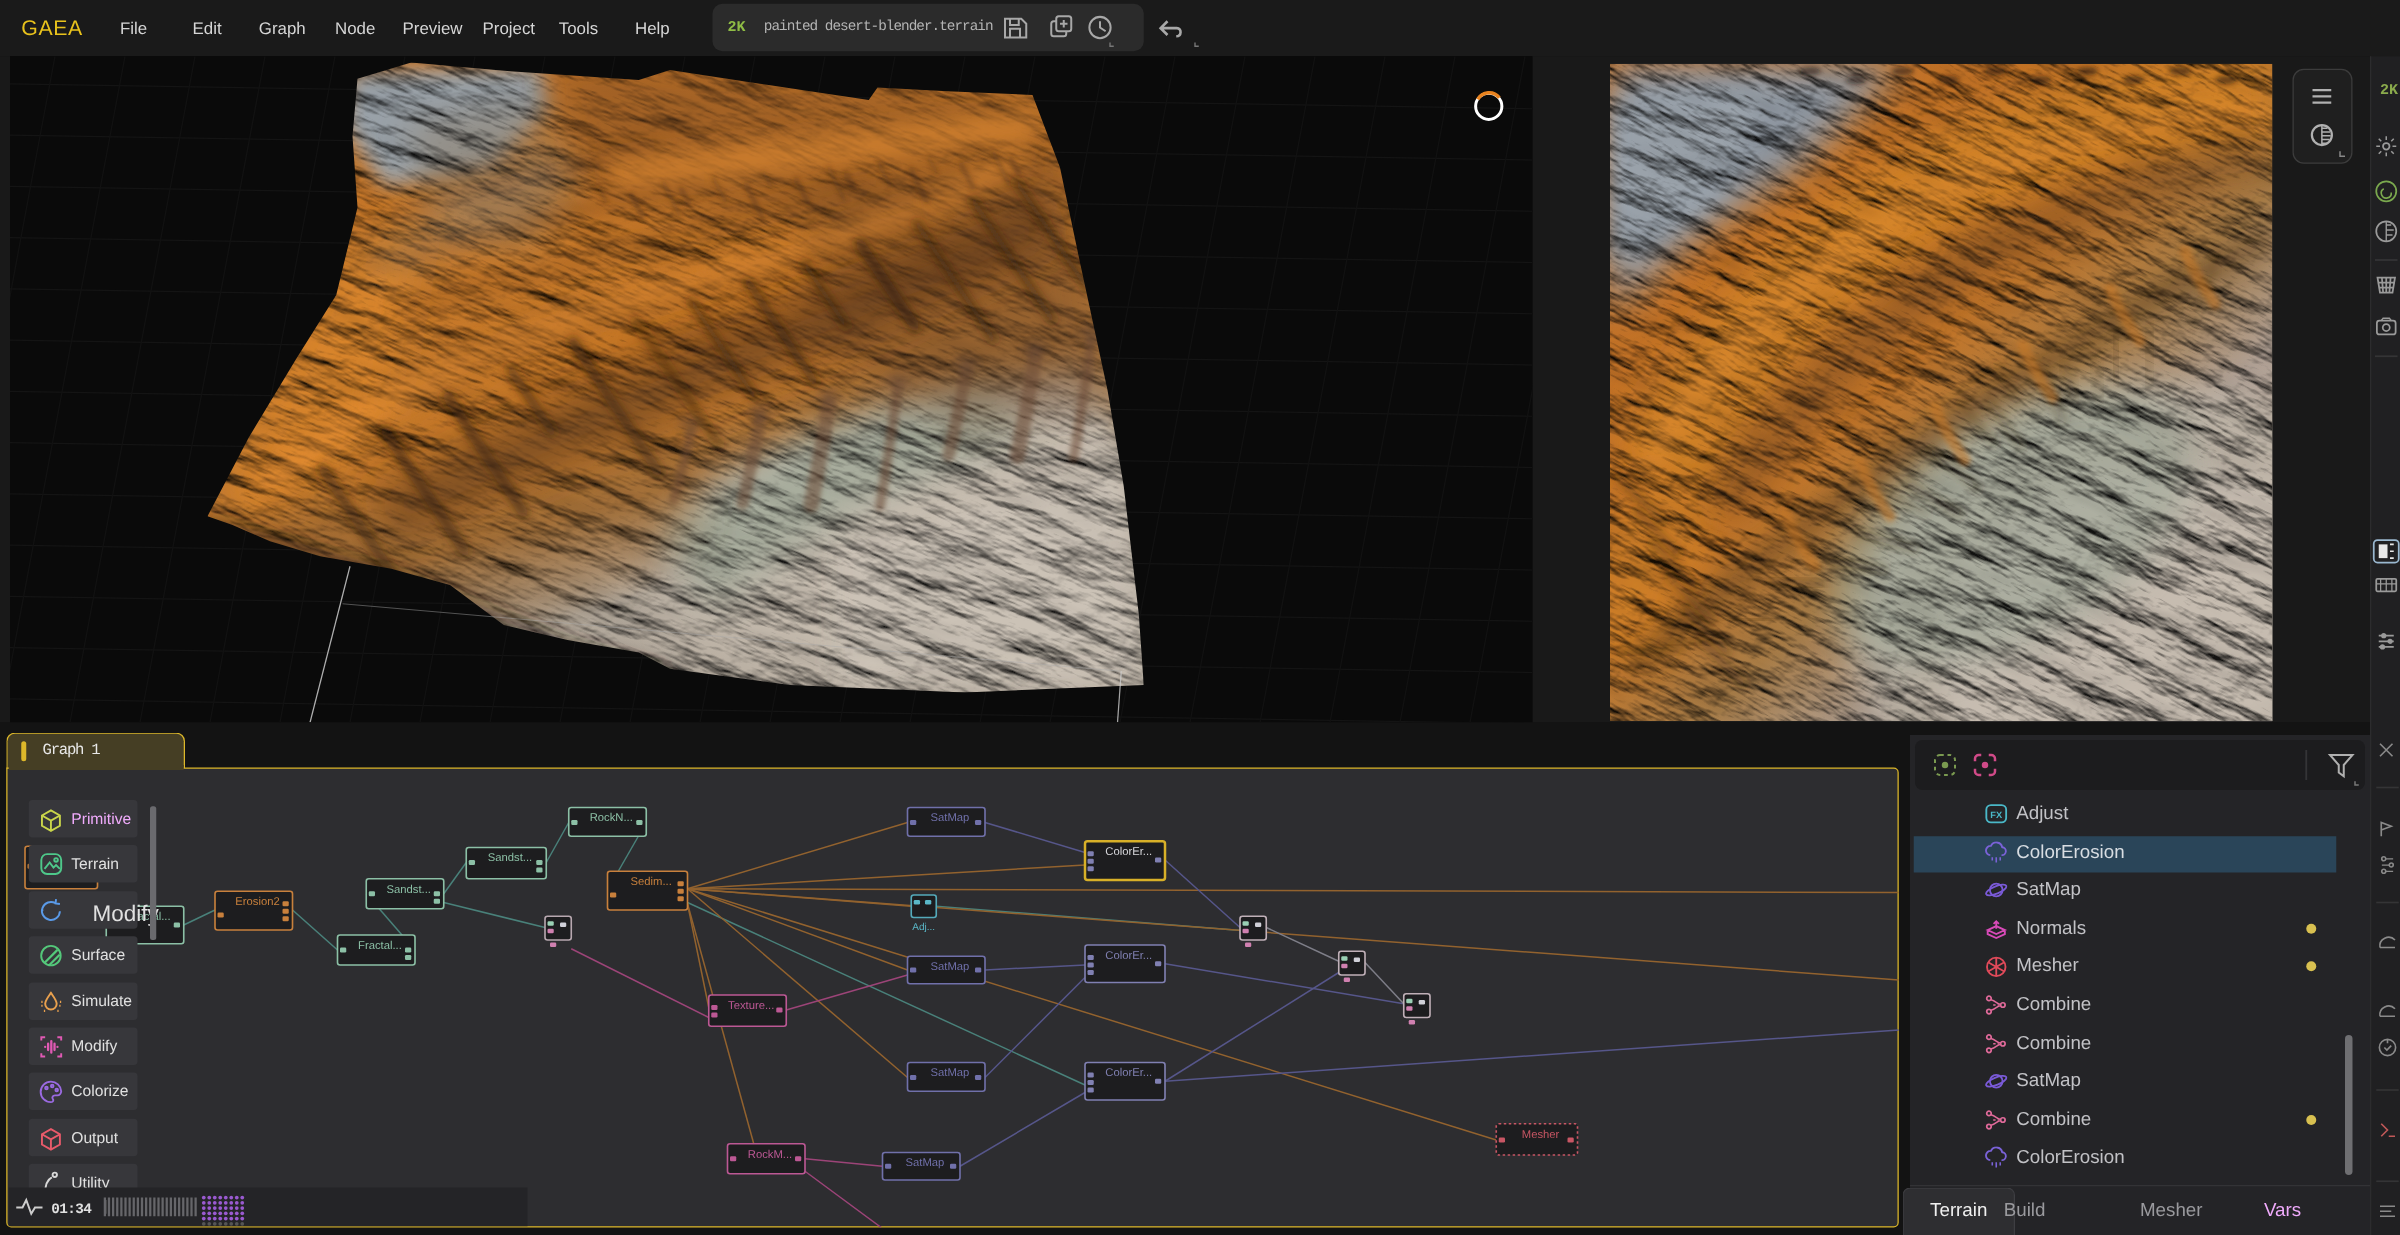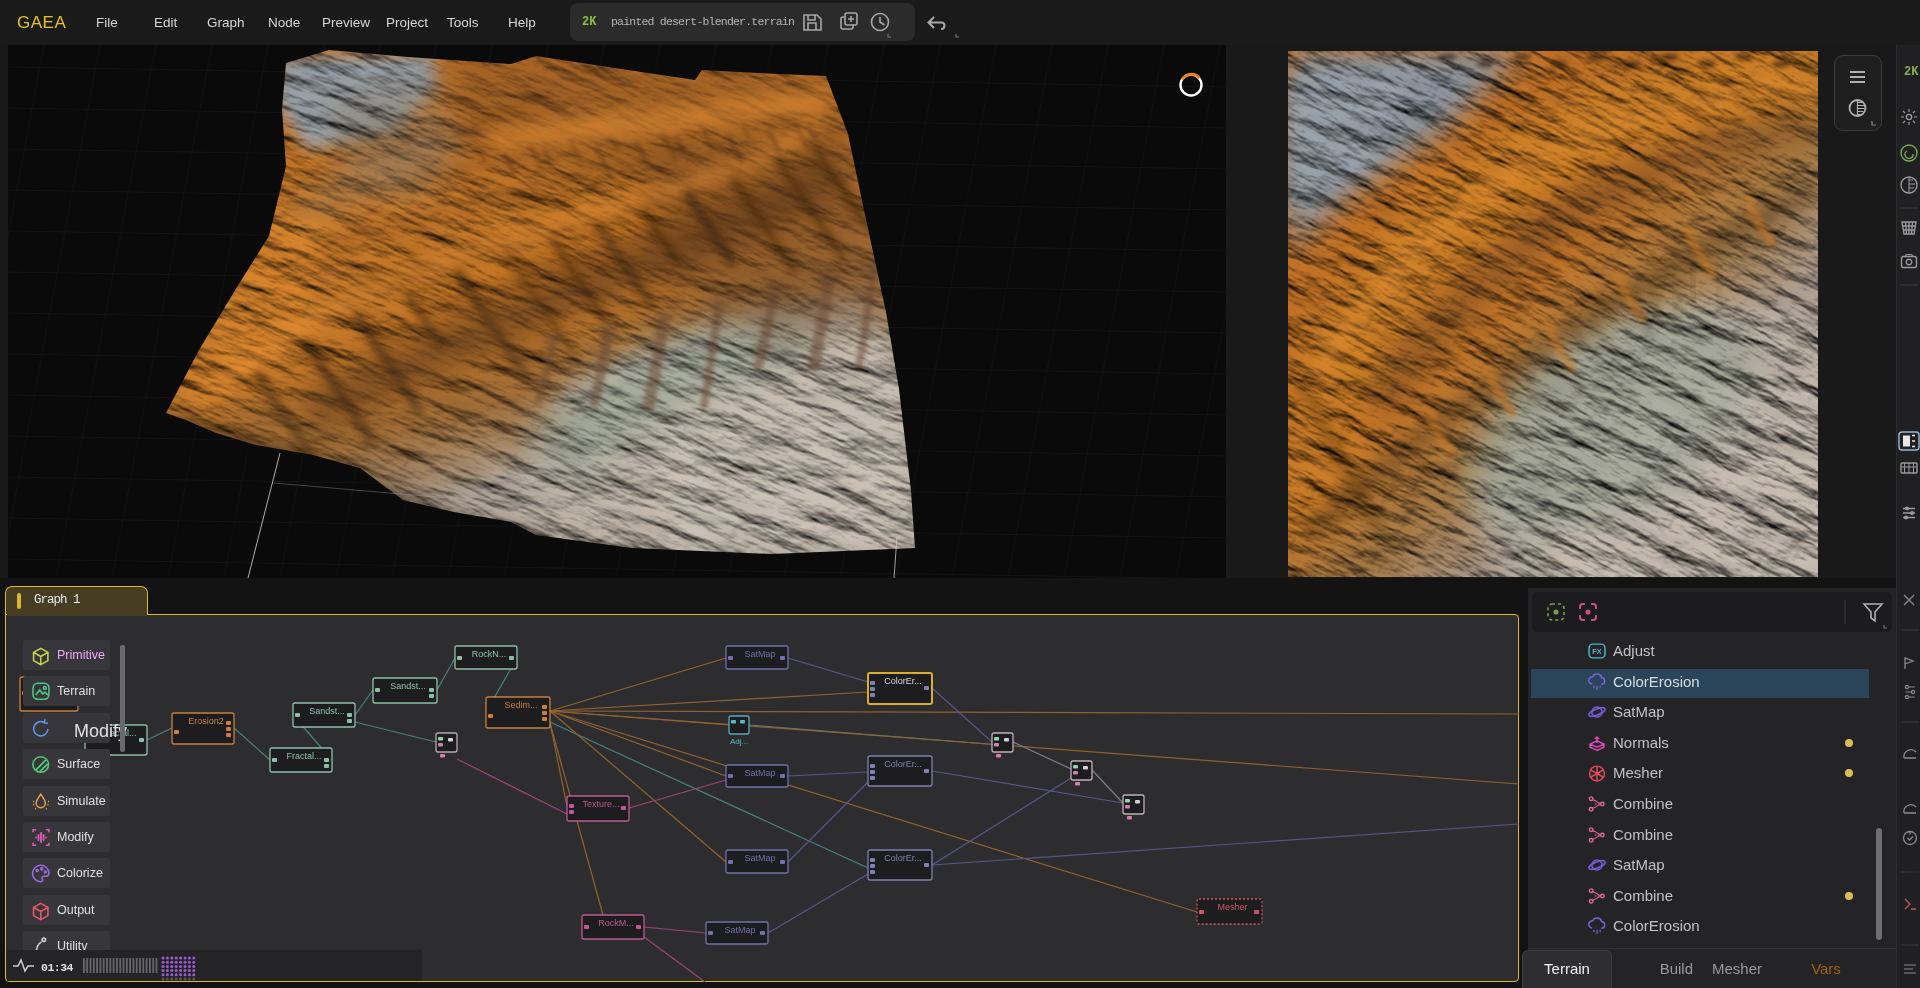--- a/index.html
+++ b/index.html
@@ -812,15 +812,15 @@
       <path d="M4 10.5 a3.5 3.5 0 0 1 .5 -7 a4.5 4.5 0 0 1 8.5 1 a3 3 0 0 1 -.5 6"></path>
       <path d="M5.5 12 v2.5 M8.5 12 v4 M11.5 12 v2.5" stroke-width="1.2"></path>
     </g>
   </svg>
 <div class="abs" style="left:1613px;top:917px;color:#c2c2c6;font-size:15px">ColorErosion</div>
 <div class="abs" style="left:1876px;top:828px;width:6px;height:112px;background:#6f6f72;border-radius:3px"></div>
 
 <div class="abs" style="left:1528px;top:948px;width:368px;height:40px;background:#242427;border-top:1px solid #333336"></div>
 <div class="abs" style="left:1522px;top:950px;width:90px;height:38px;background:#2e2e31;border:1px solid #3e3e42;border-bottom:none;border-radius:6px 6px 0 0"></div>
 <div class="abs" style="left:1522px;top:960px;width:90px;text-align:center;color:#f0f0f0;font-size:15px">Terrain</div>
-<div class="abs" style="left:1603px;top:960px;width:90px;text-align:right;color:#9a9a9e;font-size:15px">Build</div>
+<div class="abs" style="left:1603px;top:960px;width:90px;text-align:left;color:#9a9a9e;font-size:15px">Build</div>
 <div class="abs" style="left:1692px;top:960px;width:90px;text-align:center;color:#9a9a9e;font-size:15px">Mesher</div>
-<div class="abs" style="left:1781px;top:960px;width:90px;text-align:center;color:#a16207;font-size:15px">Vars</div>
+<div class="abs" style="left:1781px;top:960px;width:90px;text-align:center;color:#f0abfc;font-size:15px">Vars</div>
 
 </body></html>

